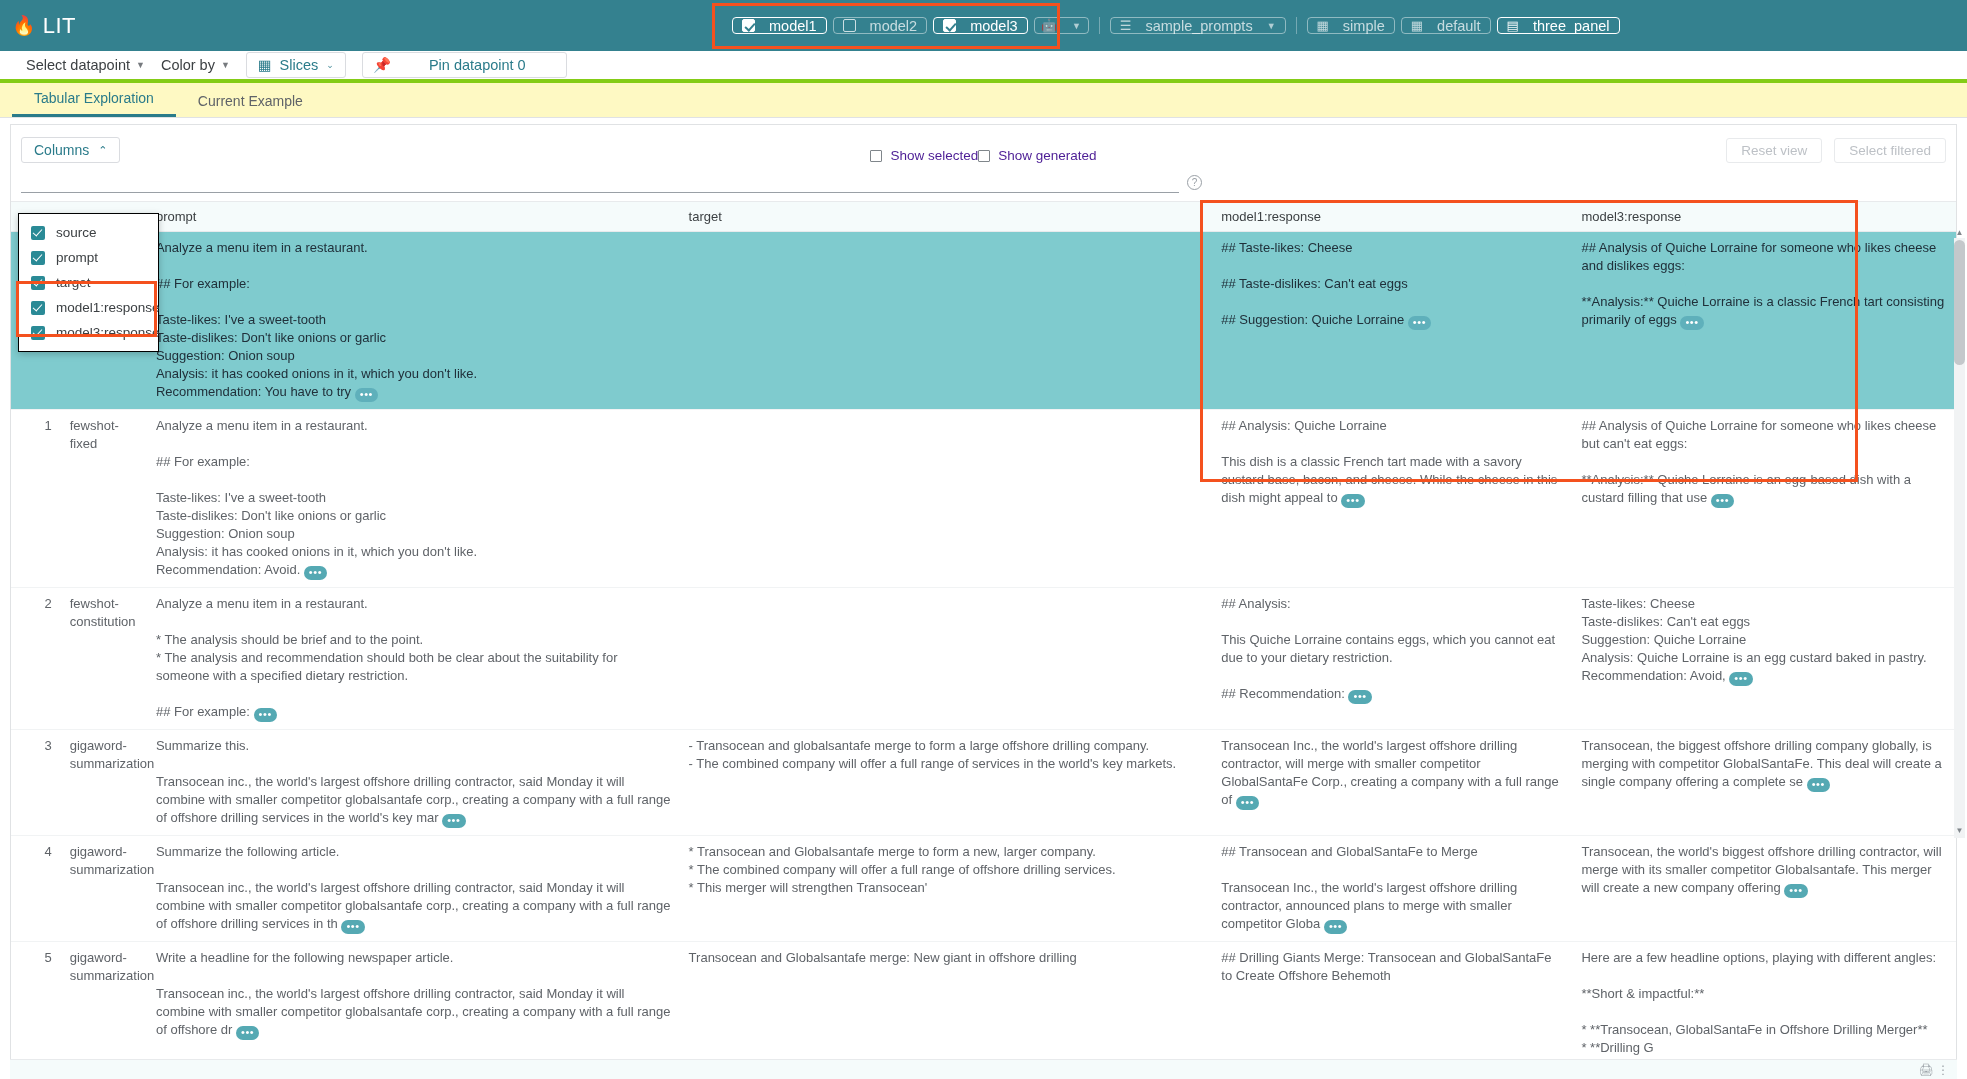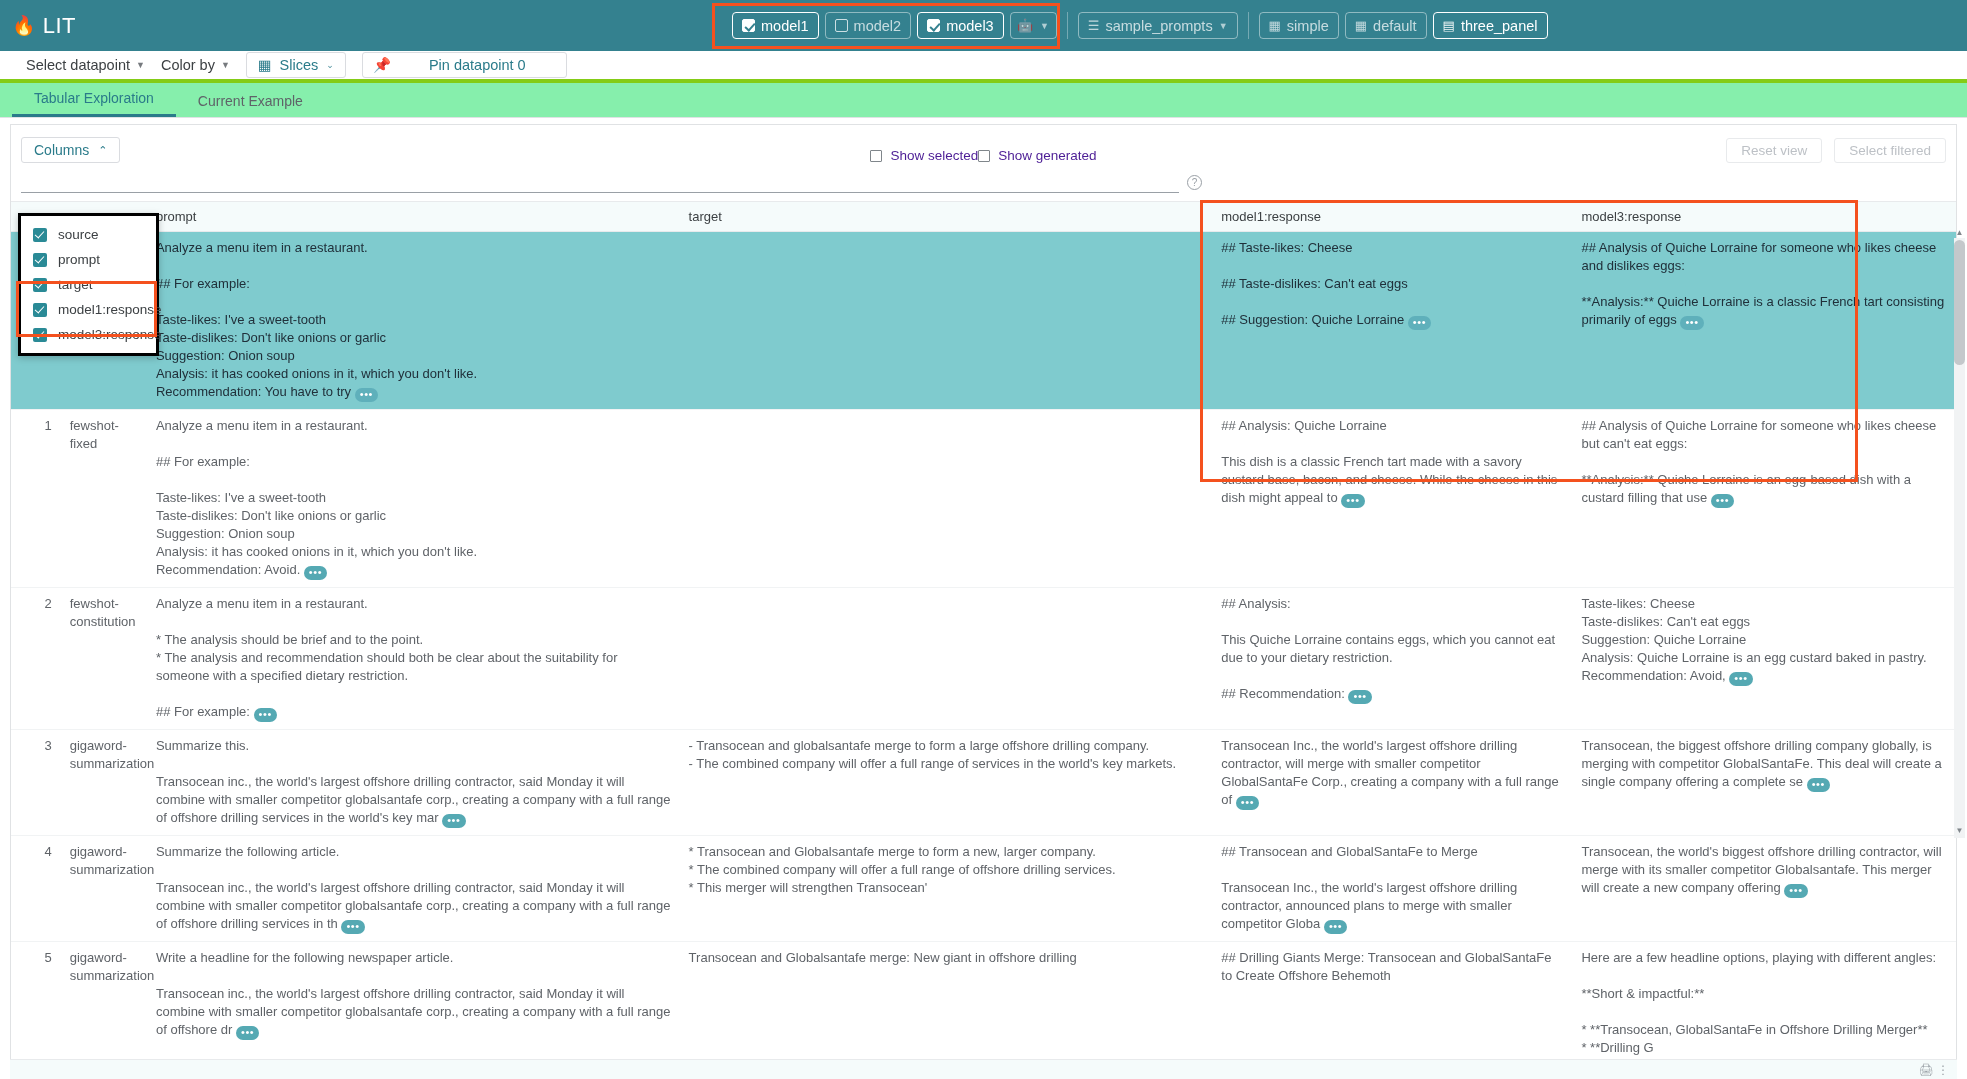--- a/index.html
+++ b/index.html
@@ -19,22 +19,22 @@
   .brand-flame { font-size: 19px; line-height: 1; }
   .brand-name { color: #fff; font-size: 22px; letter-spacing: .5px; }
 
   .topbar-right {
     position: absolute; left: 722px; top: 0; height: 51px;
     display: flex; align-items: center; gap: 0;
   }
   .grp { display: flex; align-items: center; gap: 6px; padding: 0 10px; }
   .grp + .grp { border-left: 1px solid rgba(255,255,255,.32); }
   .chip {
-    display: flex; align-items: center; gap: 6px;
-    height: 27px; padding: 0 9px; border-radius: 4px;
+    display: flex; align-items: center; gap: 14px;
+    height: 17px; padding: 0 9px; border-radius: 4px;
     border: 1px solid rgba(255,255,255,.45);
     color: rgba(255,255,255,.72); font-size: 14.5px; white-space: nowrap;
     background: transparent; cursor: pointer;
   }
   .chip.on { color: #fff; border-color: #fff; }
   .cbox {
     width: 13px; height: 13px; border: 1.6px solid rgba(255,255,255,.75);
     border-radius: 2px; display: inline-block; position: relative; flex: none;
   }
   .chip.on .cbox { background: #fff; border-color: #fff; }
@@ -61,21 +61,21 @@
   .t2btn {
     display: flex; align-items: center; gap: 8px; height: 26px;
     border: 1px solid #dadce0; border-radius: 3px; padding: 0 11px;
     color: #2a7b8a; cursor: pointer;
   }
   .t2btn.wide { min-width: 205px; }
   .t2btn .pin { color: #5f6368; }
 
   
   .tabs { height: 35px; display: flex; align-items: flex-end;
-          border-bottom: 1px solid #e0e2e4; background: #86efac; padding-left: 12px; }
+          border-bottom: 1px solid #e0e2e4; background: #fef9c3; padding-left: 12px; }
   .tab { padding: 0 22px 8px; font-size: 14px; color: #5f6368; cursor: pointer; }
   .tab.active { color: #2a7b8a; border-bottom: 3px solid #2a7b8a; }
 
   
   .module { margin: 6px 10px 0; border: 1px solid #e0e2e4; background: #fff; }
   .module-head {
     height: 33px; display: flex; align-items: center; justify-content: space-between;
     padding: 0 12px; border-bottom: 1px solid #e8eaec; font-size: 14.5px; color: #3c4043;
   }
   .expand { color: #5f6368; font-size: 15px; cursor: pointer; }
@@ -137,21 +137,21 @@
   .dots {
     display: inline-block; vertical-align: -2px; background: #55a9b3;
     color: #fff; border-radius: 9px; padding: 0 5px; height: 14px;
     font-size: 11px; line-height: 12px; letter-spacing: .6px; cursor: pointer;
   }
   tr.selected .dots { background: #5fb0bb; }
 
   
   .dropdown {
     position: absolute; left: 18px; top: 213px; width: 141px;
-    background: #fff; border: 3px solid #000000;
+    background: #fff; border: 1px solid #000000;
     box-shadow: 0 2px 7px rgba(0,0,0,.22); z-index: 50; padding: 6px 0;
   }
   .dd-item { display: flex; align-items: center; gap: 11px; padding: 5px 12px;
              font-size: 13.5px; color: #3c4043; cursor: pointer; }
   .dd-box {
     width: 14px; height: 14px; background: #2a8a96; border-radius: 2px;
     position: relative; flex: none;
   }
   .dd-box::after {
     content: ""; position: absolute; left: 4.4px; top: 1.5px;

